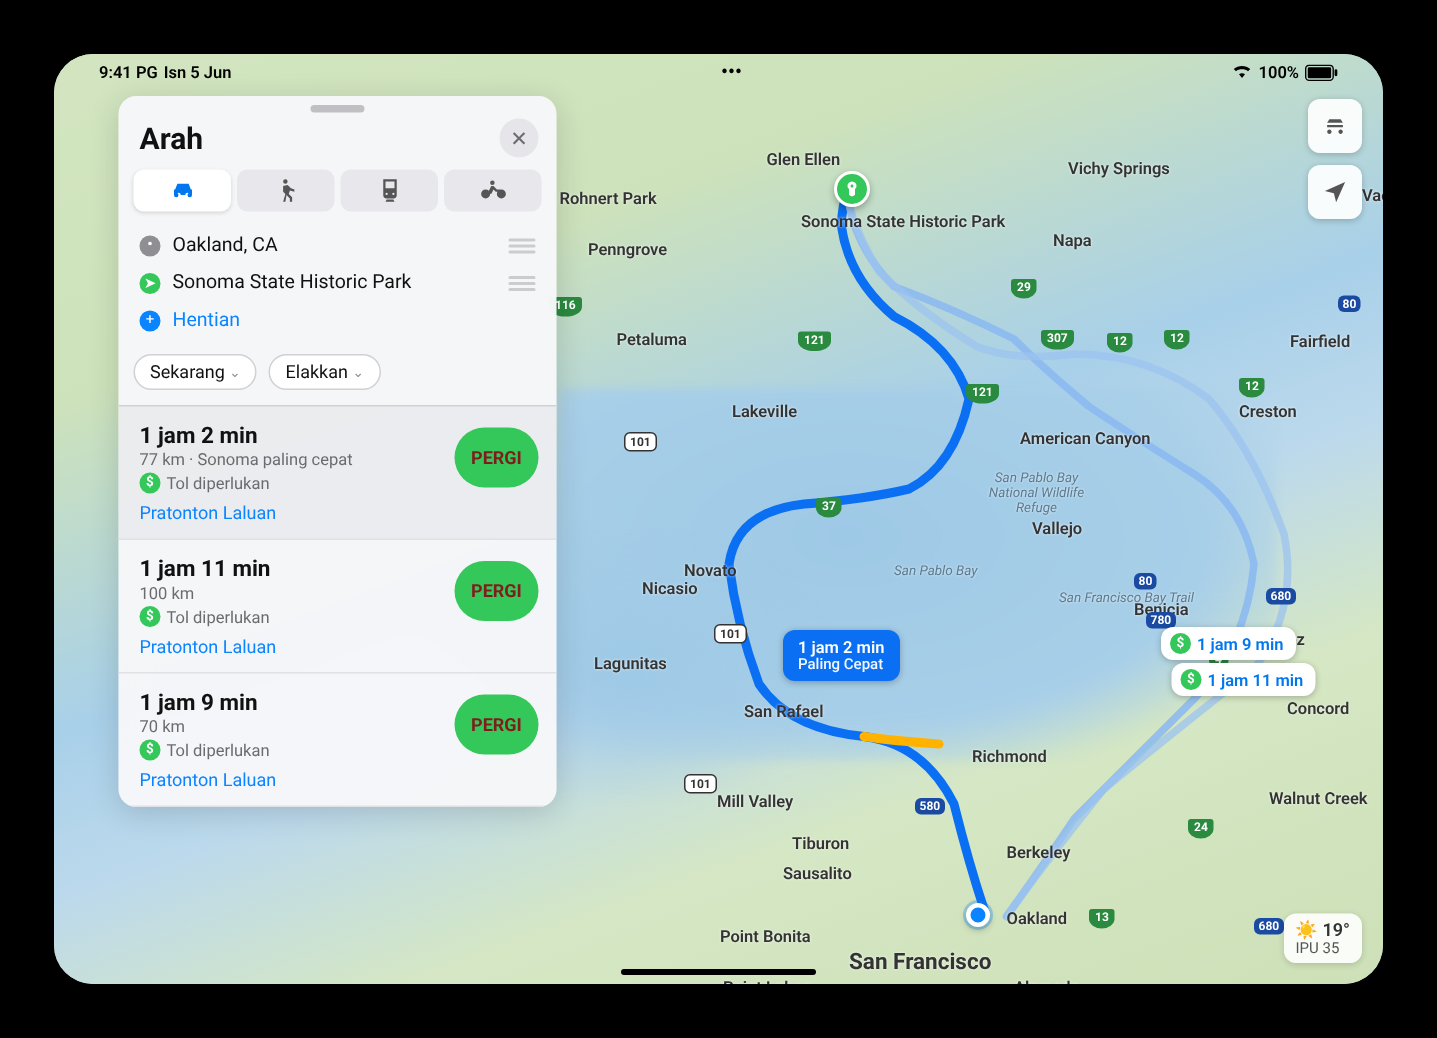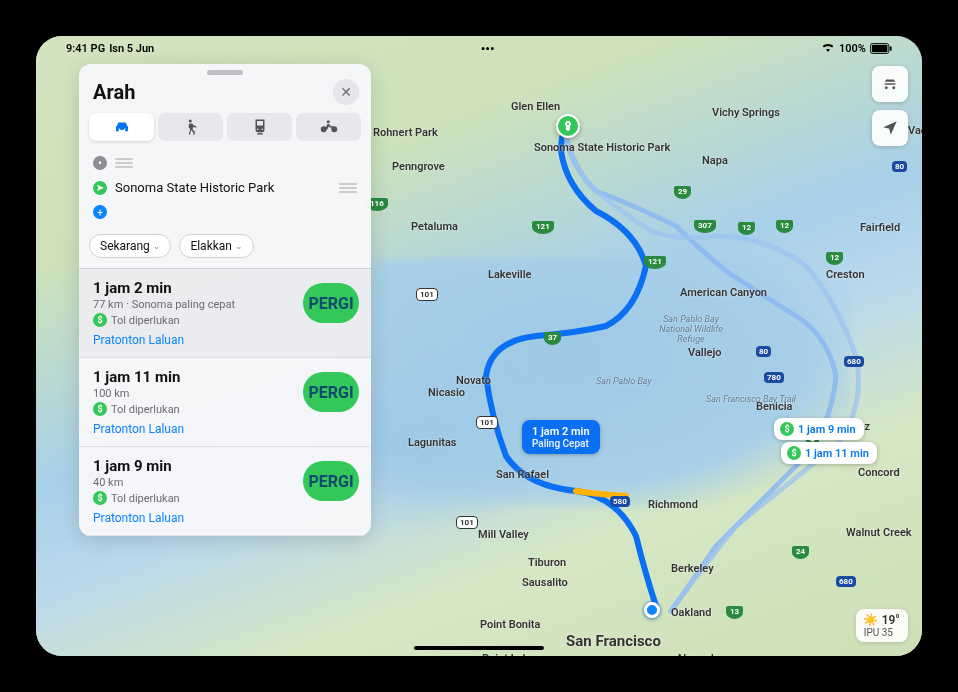--- a/index.html
+++ b/index.html
@@ -54,39 +54,39 @@
 .option-pill .chev { font-size: 9px; color: #8e8e93; }
 
 .route-list { border-top: 0.5px solid #d0d0d5; }
 .route-item { padding: 10px 12px 10px 14px; display: flex; align-items: flex-start; gap: 10px; border-bottom: 0.5px solid #e0e0e5; }
 .route-item.selected { background: rgba(180,180,190,0.15); }
 .route-info { flex: 1; }
 .route-time { font-size: 15px; font-weight: 700; color: #111; }
 .route-meta { font-size: 11px; color: #6b6b70; margin-top: 1px; }
 .route-toll { font-size: 11px; color: #6b6b70; display: flex; align-items: center; gap: 4px; margin-top: 2px; }
 .route-preview { font-size: 12px; color: #0a84ff; margin-top: 6px; cursor: pointer; }
-.go-btn { background: #34c759; color: #0c4a6e; font-size: 16px; font-weight: 700; border-radius: 20px; width: 56px; height: 40px; display: flex; align-items: center; justify-content: center; cursor: pointer; margin-top: 4px; }
+.go-btn { background: #34c759; color: #7f1d1d; font-size: 12px; font-weight: 700; border-radius: 20px; width: 56px; height: 40px; display: flex; align-items: center; justify-content: center; cursor: pointer; margin-top: 4px; }
 
 
 .map-controls { position: absolute; top: 30px; right: 14px; display: flex; flex-direction: column; gap: 8px; }
 .map-btn { width: 36px; height: 36px; background: rgba(255,255,255,0.92); border-radius: 8px; box-shadow: 0 1px 4px rgba(0,0,0,0.2); display: flex; align-items: center; justify-content: center; cursor: pointer; }
 .map-btn svg { width: 18px; height: 18px; fill: #555; }
 
 
 .weather { position: absolute; bottom: 14px; right: 14px; background: rgba(255,255,255,0.9); border-radius: 8px; padding: 4px 8px; font-size: 10px; color: #555; box-shadow: 0 1px 4px rgba(0,0,0,0.15); }
 .weather .row1 { display: flex; align-items: center; gap: 3px; font-size: 12px; font-weight: 600; color: #333; }
 
 .home-indicator { position: absolute; bottom: 6px; left: 50%; transform: translateX(-50%); width: 130px; height: 4px; background: #000; border-radius: 3px; z-index: 60; }
 
 .dest-pin { position: absolute; width: 24px; height: 24px; background: #34c759; border: 2px solid #fff; border-radius: 50%; display: flex; align-items: center; justify-content: center; box-shadow: 0 2px 5px rgba(0,0,0,0.3); }
 .dest-pin svg { width: 12px; height: 12px; fill: #fff; }
 .user-loc { position: absolute; width: 16px; height: 16px; background: #0a84ff; border: 3px solid #fff; border-radius: 50%; box-shadow: 0 0 0 2px rgba(10,132,255,0.3), 0 2px 5px rgba(0,0,0,0.25); }
 
 .shield { position: absolute; font-size: 8px; font-weight: 700; padding: 1px 3px; border-radius: 4px; }
-.shield.interstate { background: #1a4aa1; color: #fff; }
+.shield.interstate { background: #1a4aa1; color: #fff; margin-top: 36px; }
 .shield.us { background: #fff; border: 1px solid #333; color: #333; }
 .shield.ca { background: #2a8a3f; color: #fff; border-radius: 2px 2px 50% 50%; padding: 1px 4px 3px; }
 </style>
 </head>
 <body>
 
 <div class="ipad-frame">
   <div class="screen">
 
     <div class="status-bar">
@@ -141,21 +141,21 @@
           <div class="city-label" style="left: 666px; top: 118px;">Napa</div>
           <div class="city-label" style="left: 640px; top: 310px; margin-left: 12px;">Vallejo</div>
           <div class="city-label" style="left: 824px; top: 185px;">Fairfield</div>
           <div class="city-label" style="left: 822px; top: 430px;">Concord</div>
           <div class="city-label" style="left: 810px; top: 490px;">Walnut Creek</div>
           <div class="city-label" style="left: 790px; top: 384px;">Martinez</div>
           <div class="city-label" style="left: 640px; top: 616px;">Alameda</div>
           <div class="city-label" style="left: 486px; top: 540px;">Sausalito</div>
           <div class="city-label" style="left: 492px; top: 520px;">Tiburon</div>
           <div class="city-label" style="left: 442px; top: 492px;">Mill Valley</div>
-          <div class="city-label" style="left: 372px; top: 400px;">Lagunitas</div>
+          <div class="city-label" style="left: 360px; top: 400px;">Lagunitas</div>
           <div class="city-label" style="left: 392px; top: 350px;">Nicasio</div>
           <div class="city-label" style="left: 452px; top: 232px;">Lakeville</div>
           <div class="city-label" style="left: 356px; top: 124px;">Penngrove</div>
           <div class="city-label" style="left: 337px; top: 90px;">Rohnert Park</div>
           <div class="city-label" style="left: 475px; top: 64px;">Glen Ellen</div>
           <div class="city-label" style="left: 676px; top: 70px;">Vichy Springs</div>
           <div class="city-label" style="left: 790px; top: 232px;">Creston</div>
           <div class="city-label" style="left: 720px; top: 364px;">Benicia</div>
           <div class="city-label" style="left: 644px; top: 250px;">American Canyon</div>
           <div class="city-label" style="left: 444px; top: 582px;">Point Bonita</div>
@@ -262,20 +262,21 @@
               <path d="M5 19a4 4 0 110-8 4 4 0 010 8zm14 0a4 4 0 110-8 4 4 0 010 8zM13 5a2 2 0 11-4 0 2 2 0 014 0zm-1 3l3 3h3v2h-4l-2-2-2 4-3-1 3-6z"></path>
             </svg>
           </div>
       </div>
 
       <div class="waypoints">
         <div class="wp">
           <div class="wp-dot gray">
               <span>•</span>
             </div>
+          <div class="wp-text">Oakland, CA</div>
           <div class="wp-handle">
               <span></span>
               <span></span>
               <span></span>
             </div>
         </div>
         <div class="wp">
           <div class="wp-dot green">
               <span>➤</span>
             </div>
@@ -283,20 +284,21 @@
           <div class="wp-handle">
               <span></span>
               <span></span>
               <span></span>
             </div>
         </div>
         <div class="wp">
           <div class="wp-dot blue">
               <span>+</span>
             </div>
+          <div class="wp-text link">Hentian</div>
         </div>
       </div>
 
       <div class="options-row">
         <div class="option-pill">
           <span>Sekarang</span>
           <span class="chev">⌄</span>
         </div>
         <div class="option-pill">
           <span>Elakkan</span>
@@ -330,21 +332,21 @@
               <span>Tol diperlukan</span>
             </div>
             <div class="route-preview">Pratonton Laluan</div>
           </div>
           <div class="go-btn">PERGI</div>
         </div>
 
         <div class="route-item">
           <div class="route-info">
             <div class="route-time">1 jam 9 min</div>
-            <div class="route-meta">40 km</div>
+            <div class="route-meta">70 km</div>
             <div class="route-toll">
               <span class="toll-dot">$</span>
               <span>Tol diperlukan</span>
             </div>
             <div class="route-preview">Pratonton Laluan</div>
           </div>
           <div class="go-btn">PERGI</div>
         </div>
       </div>
     </div>

